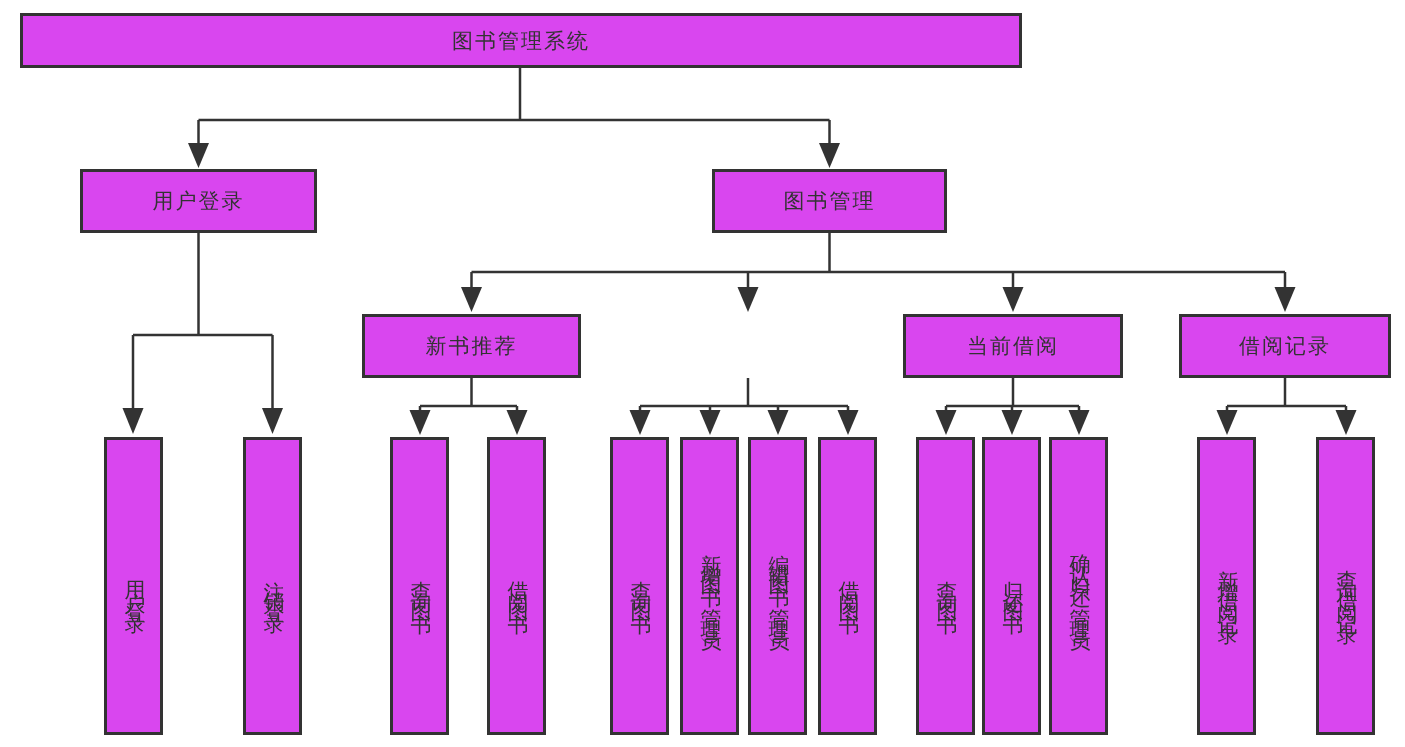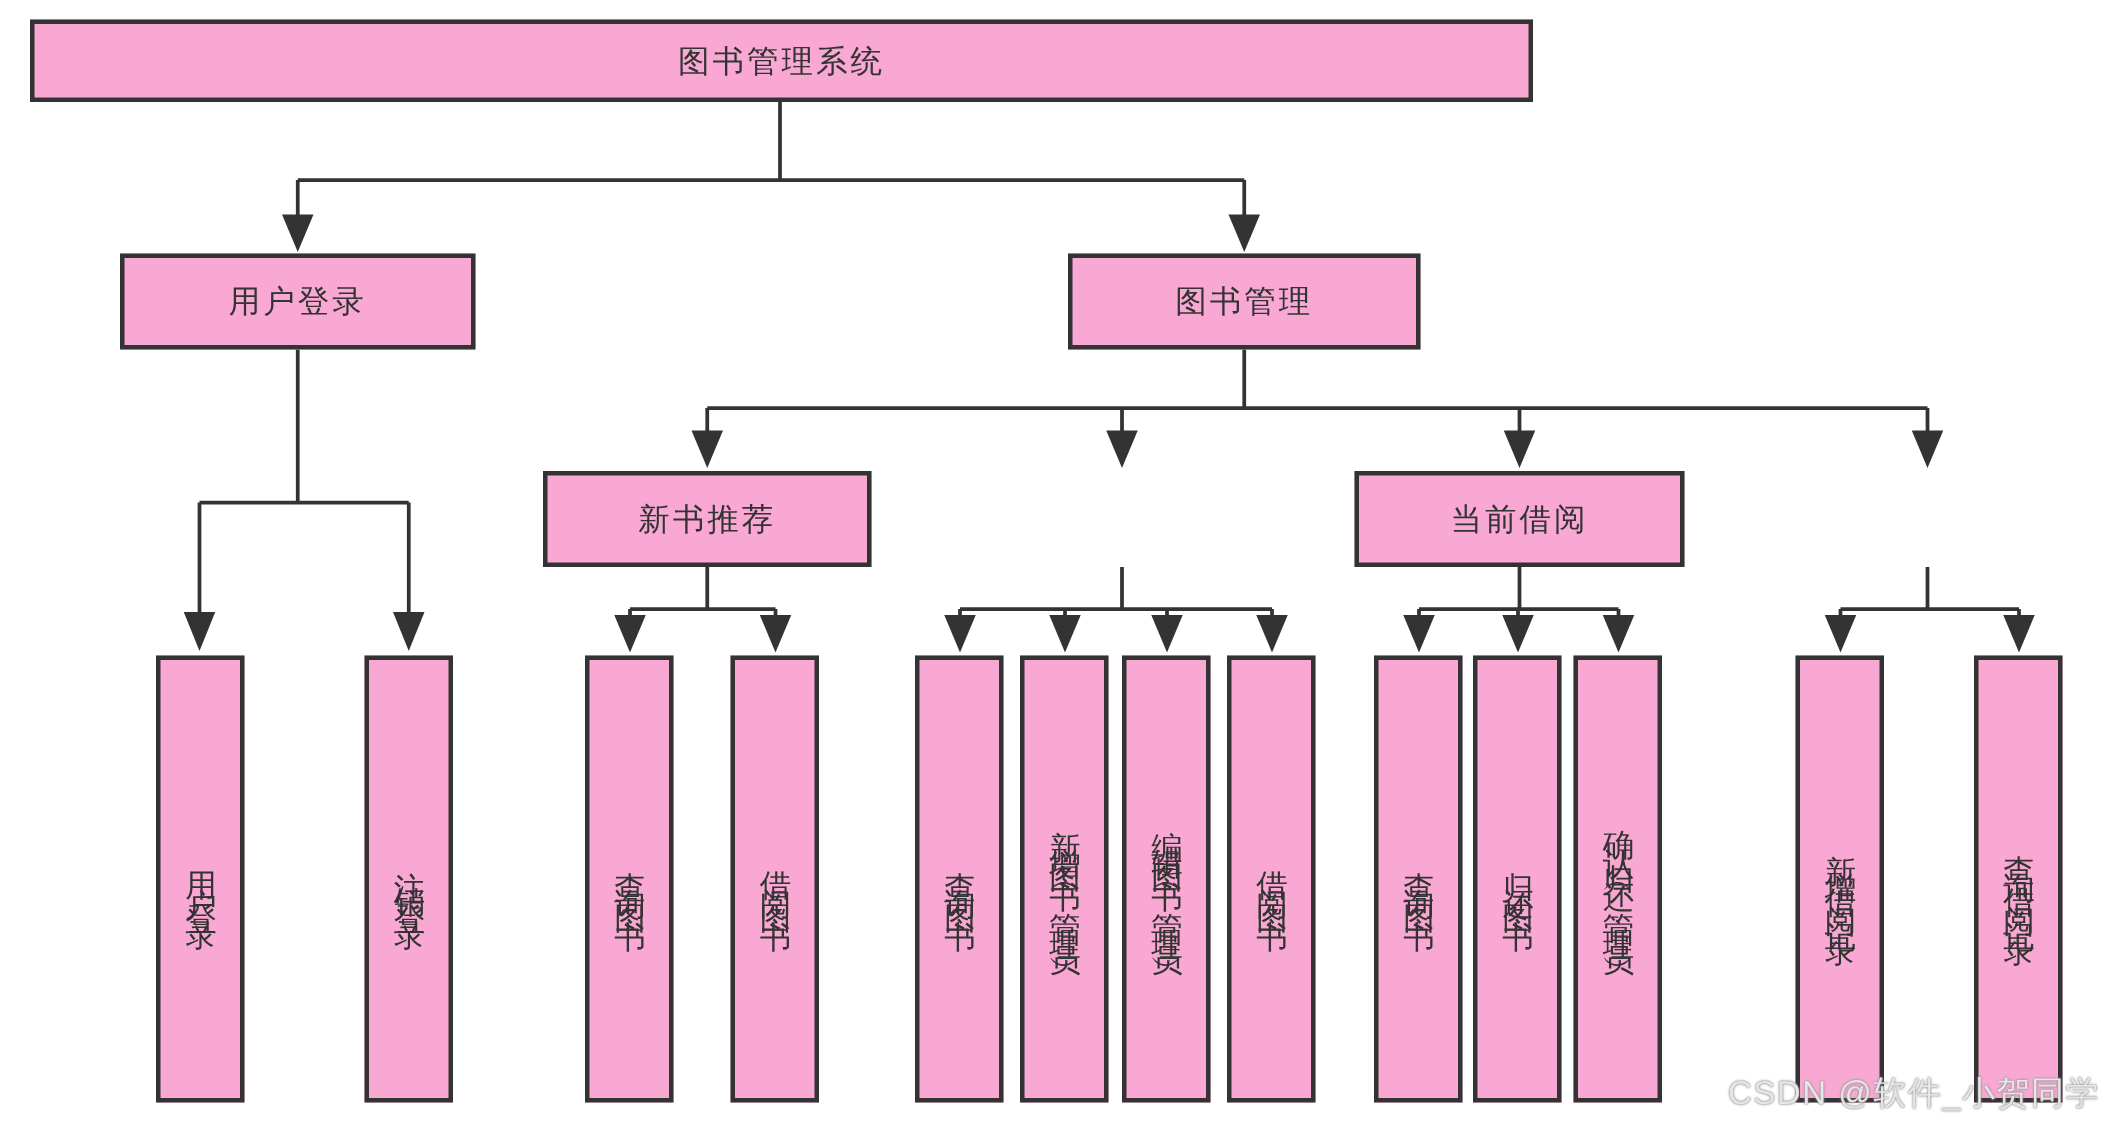--- a/index.html
+++ b/index.html
@@ -9,25 +9,26 @@
     height: 747px;
     background: #ffffff;
     overflow: hidden;
     font-family: "Liberation Sans", "DejaVu Sans", sans-serif;
   }
   #wires { position: absolute; left: 0; top: 0; }
   .box {
     position: absolute;
     box-sizing: border-box;
     border: 3px solid #333333;
-    background: #f9a8d4;
+    background: #d946ef;
     display: flex;
     align-items: center;
     justify-content: center;
     color: #333333;
+    font-family: Liberation Mono, monospace;
   }
   .h-box { font-size: 21px; letter-spacing: 2px; white-space: nowrap; }
   .v-box {
     writing-mode: vertical-rl;
     text-orientation: mixed;
     font-size: 21px;
     letter-spacing: 11px;
     line-height: 1;
     white-space: nowrap;
   }
@@ -118,34 +119,34 @@
     </g>
   </svg>
 
   <div class="box h-box" style="left:20px; top:13px; width:1002px; height:55px;">图书管理系统</div>
 
   <div class="box h-box" style="left:80px; top:169px; width:237px; height:64px;">用户登录</div>
   <div class="box h-box" style="left:712px; top:169px; width:235px; height:64px;">图书管理</div>
 
   <div class="box h-box" style="left:362px; top:314px; width:219px; height:64px;">新书推荐</div>
   <div class="box h-box" style="left:903px; top:314px; width:220px; height:64px;text-align:right;">当前借阅</div>
+  <div class="box h-box" style="left:1179px; top:314px; width:212px; height:64px;">借阅记录</div>
 
   <div class="box v-box" style="left:104px; top:437px; width:59px; height:298px;">用户登录</div>
   <div class="box v-box" style="left:243px; top:437px; width:59px; height:298px;">注销登录</div>
 
   <div class="box v-box" style="left:390px; top:437px; width:59px; height:298px;">查询图书</div>
   <div class="box v-box" style="left:487px; top:437px; width:59px; height:298px;">借阅图书</div>
 
   <div class="box v-box" style="left:610px; top:437px; width:59px; height:298px;">查询图书</div>
   <div class="box v-box" style="left:680px; top:437px; width:59px; height:298px;">新增图书（管理员）</div>
   <div class="box v-box" style="left:748px; top:437px; width:59px; height:298px;">编辑图书（管理员）</div>
   <div class="box v-box" style="left:818px; top:437px; width:59px; height:298px;">借阅图书</div>
 
   <div class="box v-box" style="left:916px; top:437px; width:59px; height:298px;">查询图书</div>
   <div class="box v-box" style="left:982px; top:437px; width:59px; height:298px;">归还图书</div>
   <div class="box v-box" style="left:1049px; top:437px; width:59px; height:298px;">确认归还（管理员）</div>
 
   <div class="box v-box" style="left:1197px; top:437px; width:59px; height:298px;">新增借阅记录</div>
   <div class="box v-box" style="left:1316px; top:437px; width:59px; height:298px;">查询借阅记录</div>
 
-  <div class="watermark">CSDN @软件_小贺同学</div>
 
 </div>
 
 </body></html>

